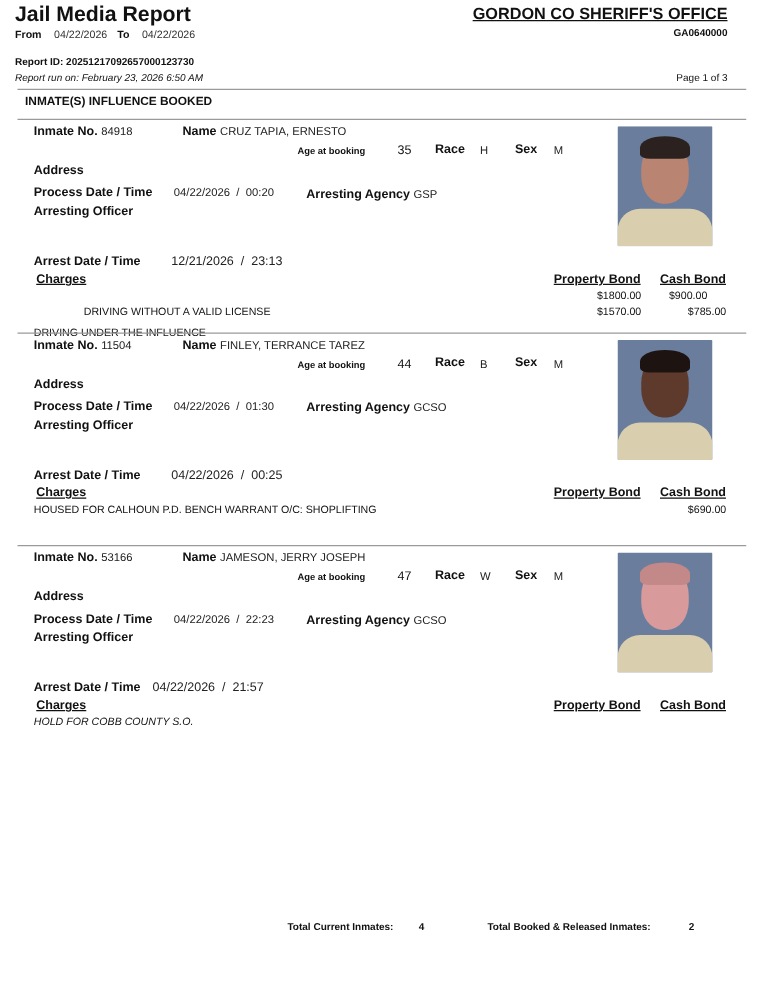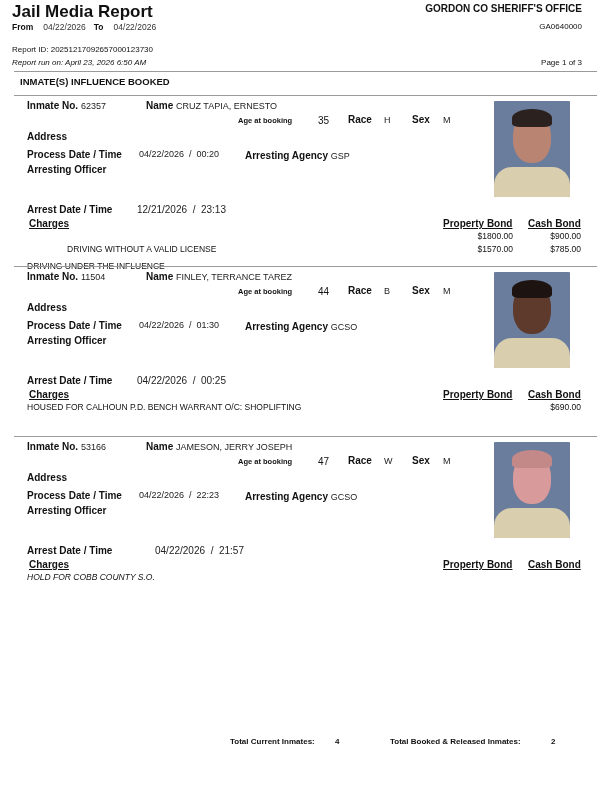--- a/index.html
+++ b/index.html
@@ -3,23 +3,23 @@
 <meta charset="utf-8">
 <style>
   html, body { margin:0; padding:0; background:#ffffff; }
   body { width:615px; height:801px; position:relative; overflow:hidden;
          font-family:"Liberation Sans", sans-serif; color:#111; }
   .abs { position:absolute; white-space:nowrap; }
   .title { left:12px; top:2px; font-size:17px; font-weight:bold; }
   .lbl { font-weight:bold; }
   .fromto { left:12px; top:22px; font-size:8.5px; }
   .fromto .val { font-weight:normal; color:#333; margin:0 8px 0 10px; }
-  .org { right:33px; top:3px; font-size:10px; font-weight:bold; }
-  .orgcode { right:33px; top:22px; font-size:8px; font-weight:normal; }
-  .rid { left:12px; top:45px; font-size:8px; font-weight:normal; }
+  .org { right:33px; top:3px; font-size:13px; font-weight:bold;text-decoration:underline; }
+  .orgcode { right:33px; top:22px; font-size:8px; font-weight:bold; }
+  .rid { left:12px; top:45px; font-size:8px; font-weight:bold; }
   .runon { left:12px; top:58px; font-size:8px; font-style:italic; }
   .pageno { right:33px; top:58px; font-size:8px; }
   .hr { position:absolute; left:14px; width:583px; height:1px; background:#9a9a9a; }
   .section { left:20px; top:76px; font-size:9.5px; font-weight:bold; }
 
   .inmate { position:absolute; left:0; width:615px; }
   .inmate .f { position:absolute; white-space:nowrap; font-size:10px; }
   .inmate .b { font-weight:bold; }
   .inmate .v { font-weight:normal; color:#222; font-size:9px; }
   .photo { position:absolute; left:494px; width:76px; height:96px; border-radius:1px; overflow:hidden; }
@@ -35,29 +35,29 @@
 </head>
 <body>
 
 <div class="abs title">Jail Media Report</div>
 <div class="abs fromto">
   <span class="lbl">From</span><span class="val">04/22/2026</span><span class="lbl">To</span><span class="val">04/22/2026</span>
 </div>
 <div class="abs org">GORDON CO SHERIFF'S OFFICE</div>
 <div class="abs orgcode">GA0640000</div>
 <div class="abs rid">Report ID: 20251217092657000123730</div>
-<div class="abs runon">Report run on:  April 23, 2026 6:50 AM</div>
+<div class="abs runon">Report run on:  February 23, 2026 6:50 AM</div>
 <div class="abs pageno">Page 1 of 3</div>
 <div class="hr" style="top:71px"></div>
 <div class="abs section">INMATE(S) INFLUENCE BOOKED</div>
 <div class="hr" style="top:95px"></div>
 
 <div id="inmates">
     <div class="inmate" style="top: 96px;">
-    <div class="f" style="left:27px;top:4px"><span class="b">Inmate No.</span> <span class="v">62357</span></div>
+    <div class="f" style="left:27px;top:4px"><span class="b">Inmate No.</span> <span class="v">84918</span></div>
     <div class="f" style="left:146px;top:4px"><span class="b">Name</span> <span class="v">CRUZ TAPIA, ERNESTO</span></div>
     <div class="f b" style="left:238px;top:20px;font-size:7.5px">Age at booking</div>
     <div class="f" style="left:318px;top:19px">35</div>
     <div class="f b" style="left:348px;top:18px">Race</div>
     <div class="f v" style="left:384px;top:19px">H</div>
     <div class="f b" style="left:412px;top:18px">Sex</div>
     <div class="f v" style="left:443px;top:19px">M</div>
     <div class="f b" style="left:27px;top:35px">Address</div>
     <div class="f b" style="left:27px;top:53px">Process Date / Time</div>
     <div class="f v" style="left:139px;top:53px"><span>04/22/2026</span> &nbsp;<span>/</span>&nbsp; <span>00:20</span></div>
@@ -70,21 +70,21 @@
     <div class="f u" style="left:528px;top:122px">Cash Bond</div>
     <div class="photo" style="top:5px">
       <div class="bg"></div>
         <div class="shirt"></div>
         <div class="head" style="background: rgb(185, 133, 114);"></div>
         <div class="hair" style="background: rgb(43, 34, 32);"></div>
     </div>
     <div class="charges">
         <div class="charge" style="top: 135px; margin-top: 30px;">DRIVING UNDER THE INFLUENCE</div>
         <div class="money" style="top: 135px; left: 440px; width: 73px;">$1800.00</div>
-        <div class="money" style="top: 135px; left: 520px; width: 61px;">$900.00</div>
+        <div class="money" style="top: 135px; left: 520px; width: 61px; text-align: center;">$900.00</div>
         <div class="charge" style="top: 148px; padding-left: 40px;">DRIVING WITHOUT A VALID LICENSE</div>
         <div class="money" style="top: 148px; left: 440px; width: 73px;">$1570.00</div>
         <div class="money" style="top: 148px; left: 520px; width: 61px;">$785.00</div>
       </div>
   </div>
     <div class="inmate" style="top: 267px;">
     <div class="f" style="left:27px;top:4px"><span class="b">Inmate No.</span> <span class="v">11504</span></div>
     <div class="f" style="left:146px;top:4px"><span class="b">Name</span> <span class="v">FINLEY, TERRANCE TAREZ</span></div>
     <div class="f b" style="left:238px;top:20px;font-size:7.5px">Age at booking</div>
     <div class="f" style="left:318px;top:19px">44</div>
@@ -123,21 +123,21 @@
     <div class="f b" style="left:348px;top:18px">Race</div>
     <div class="f v" style="left:384px;top:19px">W</div>
     <div class="f b" style="left:412px;top:18px">Sex</div>
     <div class="f v" style="left:443px;top:19px">M</div>
     <div class="f b" style="left:27px;top:35px">Address</div>
     <div class="f b" style="left:27px;top:53px">Process Date / Time</div>
     <div class="f v" style="left:139px;top:53px"><span>04/22/2026</span> &nbsp;<span>/</span>&nbsp; <span>22:23</span></div>
     <div class="f" style="left:245px;top:54px"><span class="b">Arresting Agency</span> <span class="v">GCSO</span></div>
     <div class="f b" style="left:27px;top:68px">Arresting Officer</div>
     <div class="f b" style="left:27px;top:108px">Arrest Date / Time</div>
-    <div class="f v" style="left:155px;top:108px;font-size:10px"><span>04/22/2026</span> &nbsp;<span>/</span>&nbsp; <span>21:57</span></div>
+    <div class="f v" style="left:122px;top:108px;font-size:10px"><span>04/22/2026</span> &nbsp;<span>/</span>&nbsp; <span>21:57</span></div>
     <div class="f u" style="left:29px;top:122px">Charges</div>
     <div class="f u" style="left:443px;top:122px">Property Bond</div>
     <div class="f u" style="left:528px;top:122px">Cash Bond</div>
     <div class="photo" style="top:5px">
       <div class="bg"></div>
         <div class="shirt"></div>
         <div class="head" style="background: rgb(216, 154, 154);"></div>
         <div class="hair" style="background: rgb(195, 136, 136);"></div>
     </div>
     <div class="charges">

